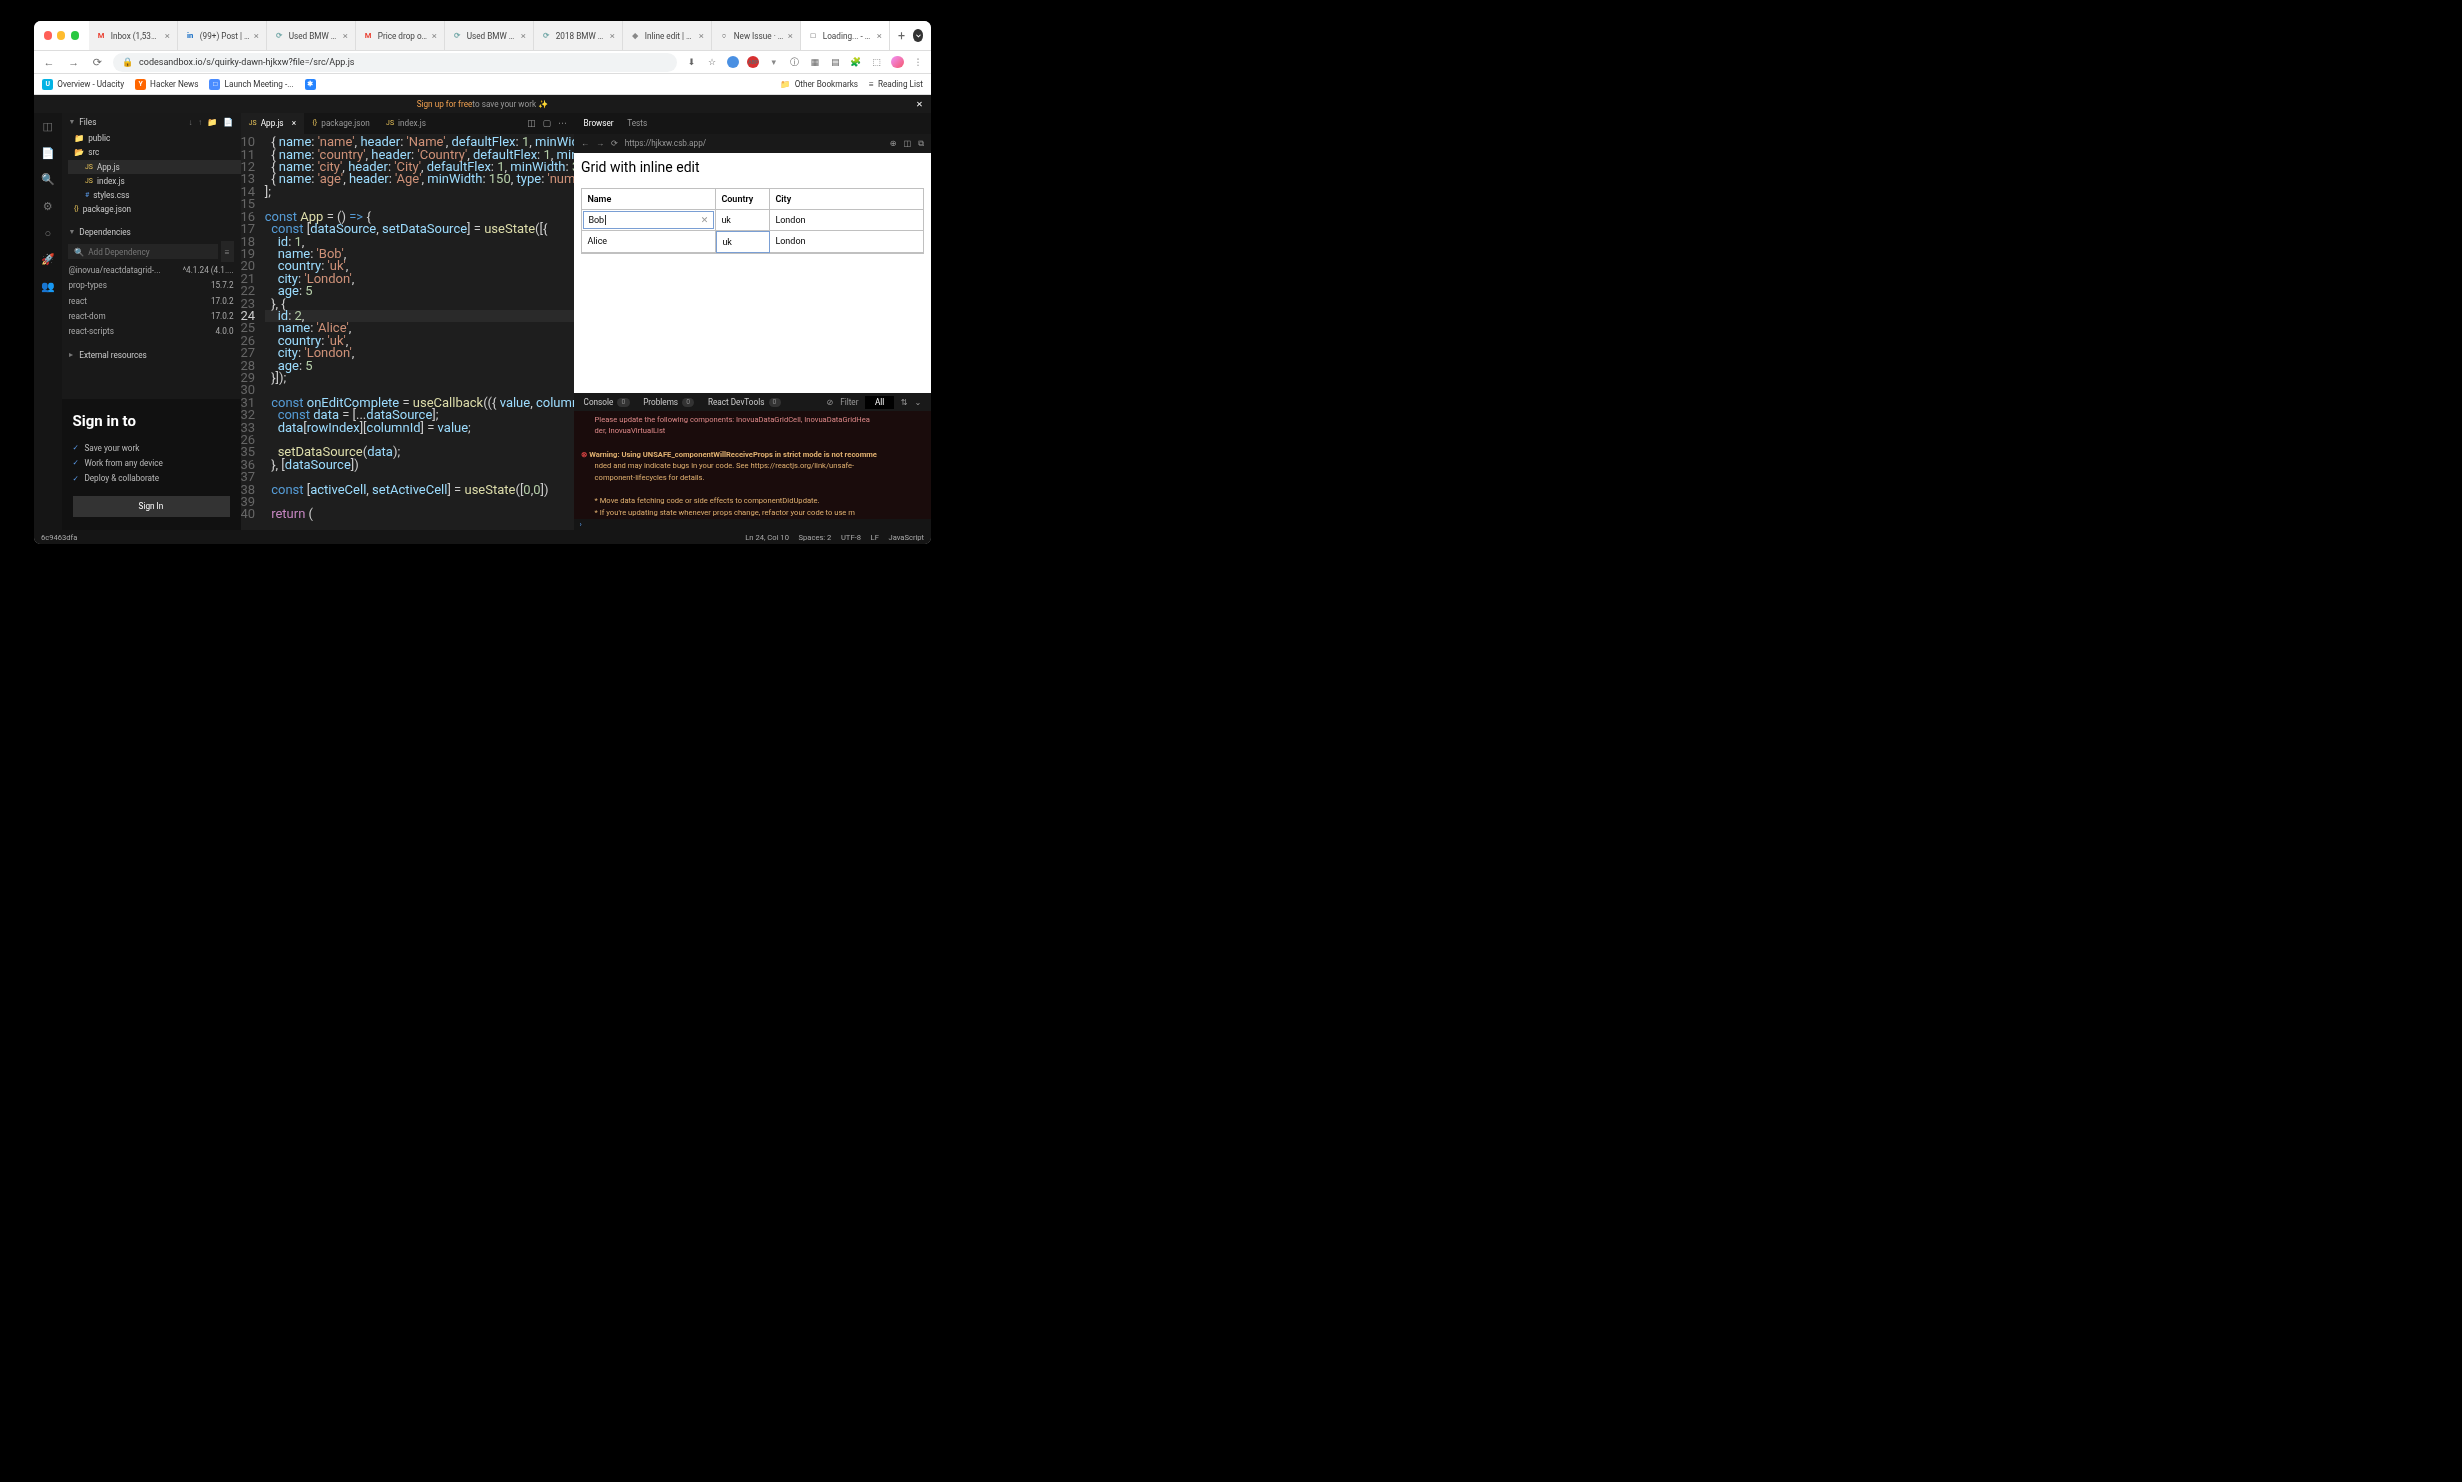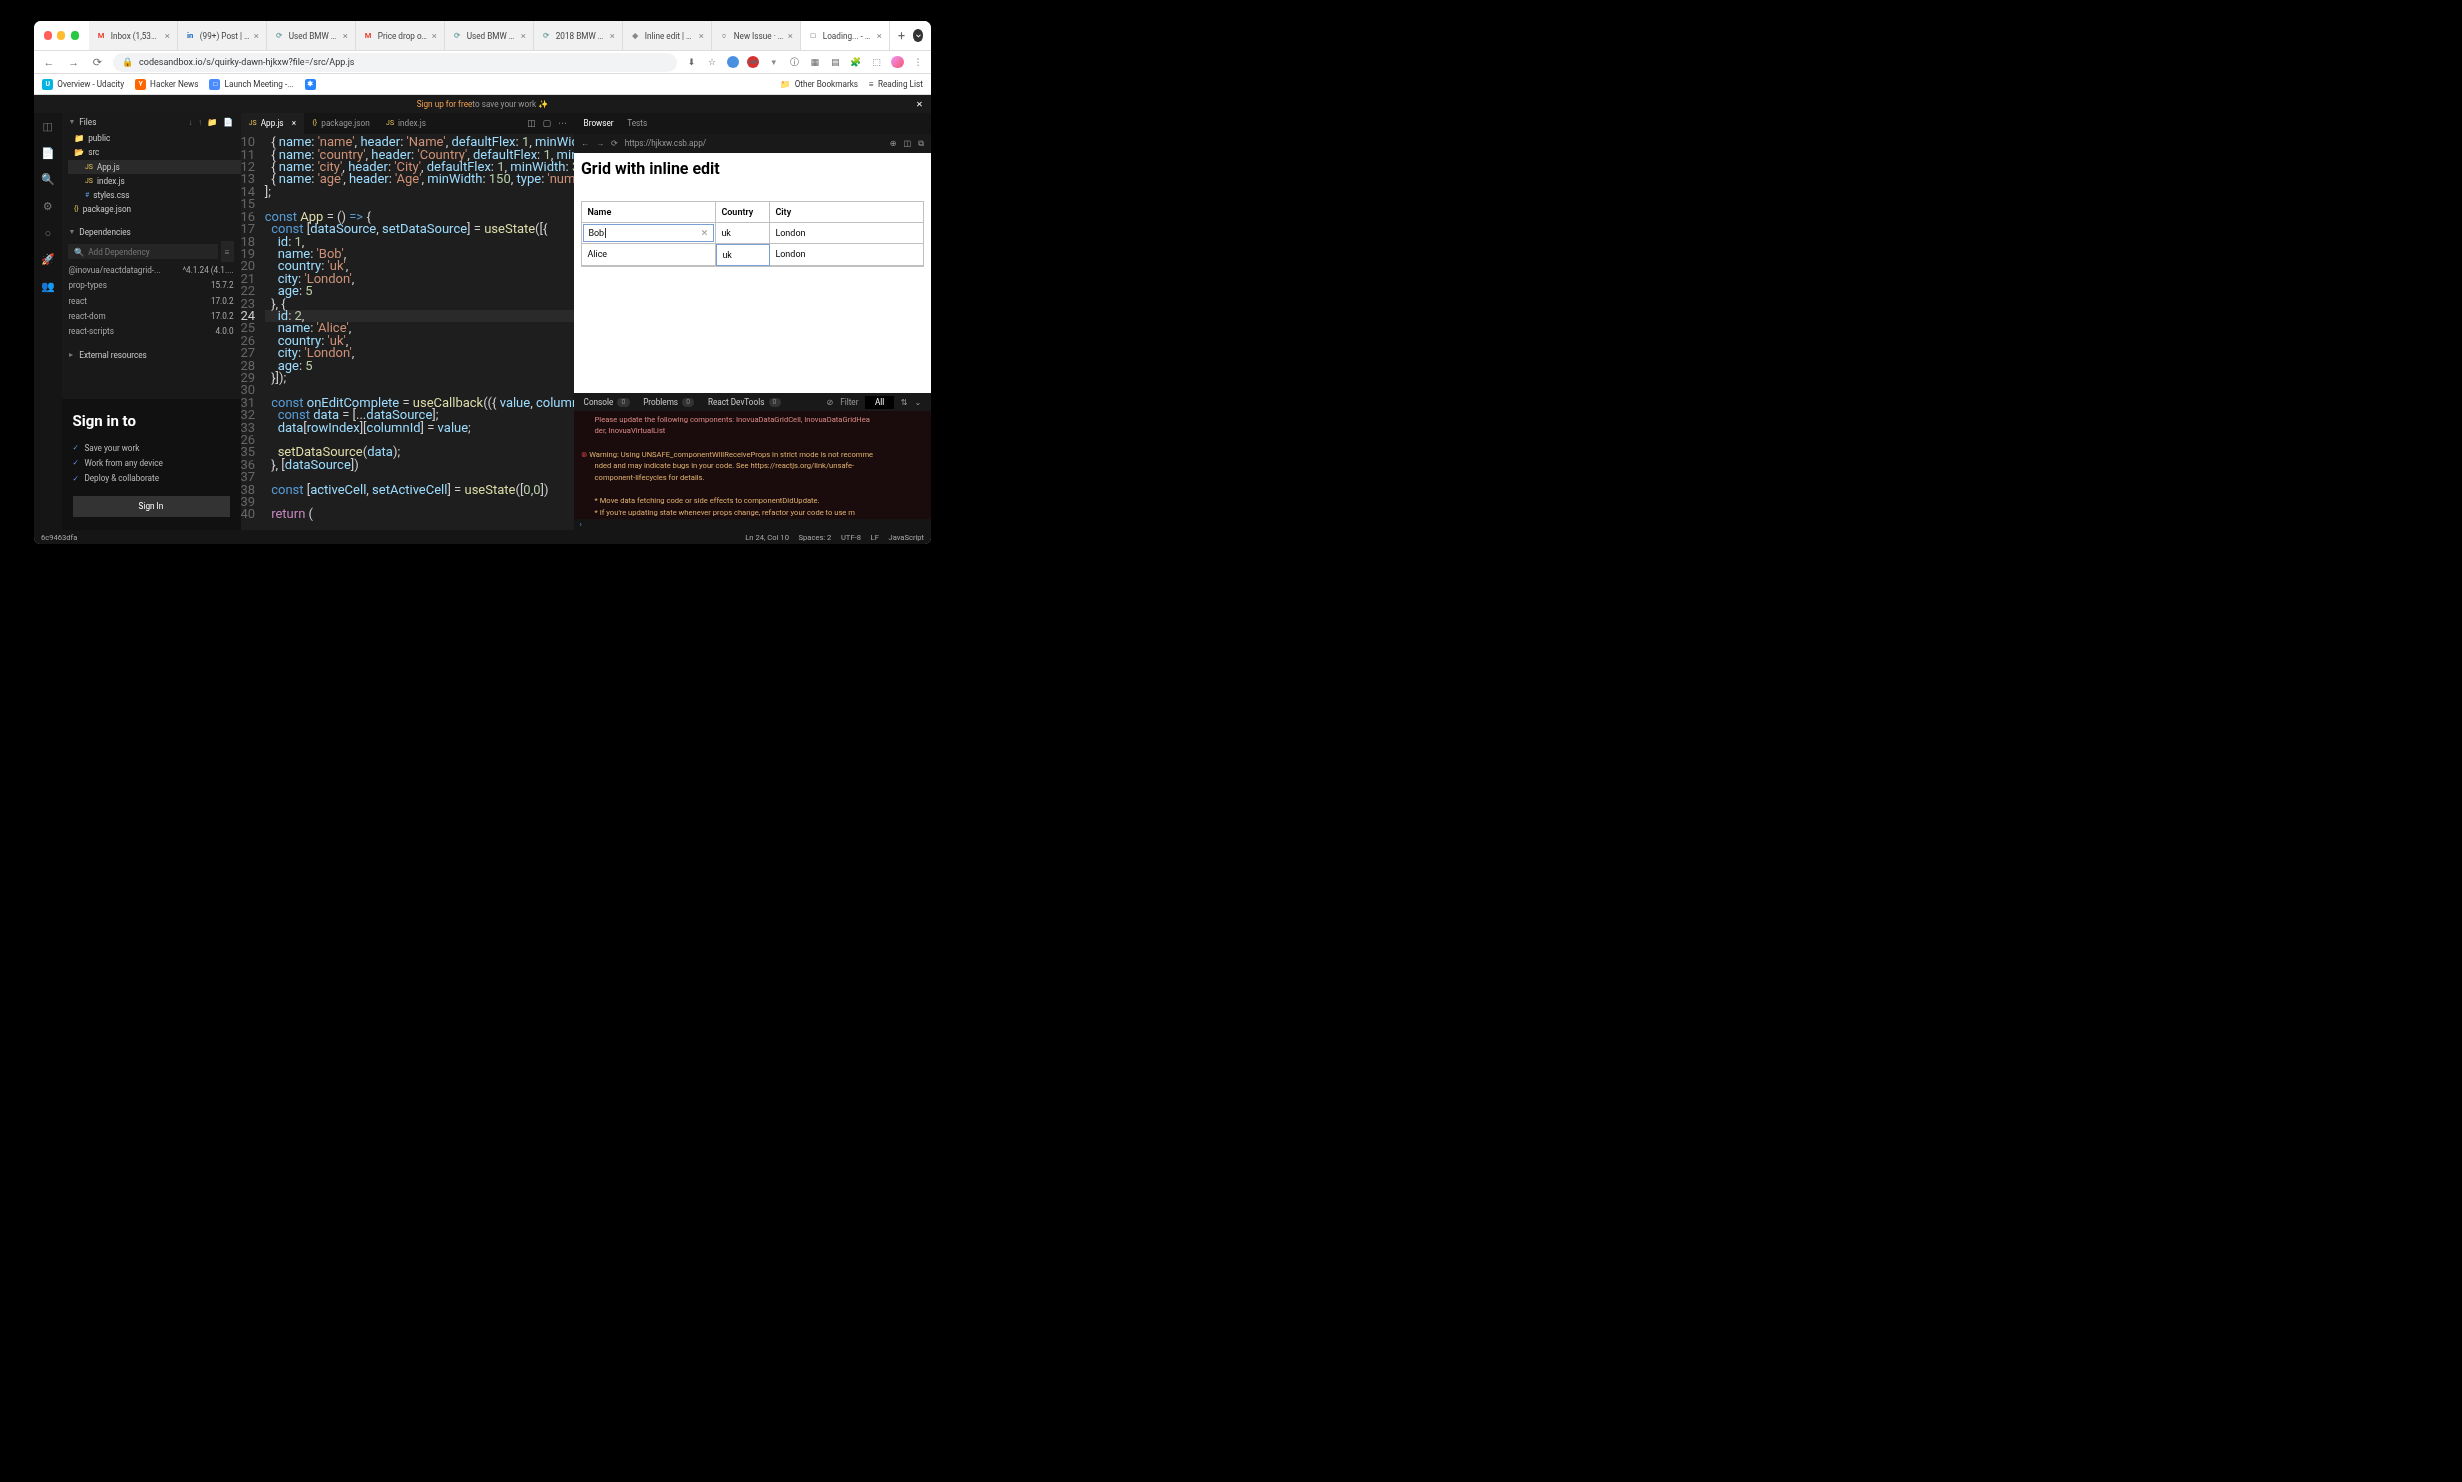--- a/index.html
+++ b/index.html
@@ -71,21 +71,21 @@
 .tok-str{color:#ce9178}
 .tok-num{color:#b5cea8}
 .tok-fn{color:#dcdcaa}
 .tok-var{color:#9cdcfe}
 .right-pane{width:357px;display:flex;flex-direction:column;background:#151515}
 .preview-tabs{height:20.6px;display:flex;align-items:center;gap:13.7px;padding:0 9.6px;color:#999;font-size:8.2px}
 .preview-tabs .active{color:#fff}
 .preview-urlbar{height:19px;display:flex;align-items:center;gap:6.9px;padding:0 6.9px;color:#999;font-size:8.2px;background:#191919}
 .preview-url{flex:1}
 .preview-body{flex:1;background:#fff;color:#000;padding:6.9px;overflow:auto}
-.grid-title{font-size:16px;font-weight:700;margin-bottom:23px}
+.grid-title{font-size:14px;font-weight:400;margin-bottom:13px}
 .grid{border:0.7px solid #c0c0c0;font-size:9px}
 .grid-row{display:flex}
 .grid-cell{border-right:0.7px solid #c0c0c0;border-bottom:0.7px solid #c0c0c0;padding:4.8px 5.5px}
 .grid-head .grid-cell{font-weight:600;background:#fff}
 .col-name{flex:0 0 134px}
 .col-country{flex:0 0 54px}
 .col-city{flex:1}
 .grid-cell:last-child{border-right:none}
 .cell-edit{border:1.4px solid #7a9fd4;display:flex;align-items:center;padding:2.7px 4.1px;justify-content:space-between}
 .cell-act{border:1.4px solid #7a9fd4}
@@ -464,21 +464,21 @@
               <span>Filter</span>
               <span style="background:#000;color:#fff;padding:1.4px 9.6px">All</span>
               <span>⇅</span>
               <span>⌄</span>
             </div>
           </div>
           <div class="console-body" id="conbody">
               <div class="con-line">Please update the following components: InovuaDataGridCell, InovuaDataGridHea</div>
               <div class="con-line">der, InovuaVirtualList</div>
               <div class="con-line">&nbsp;</div>
-              <div class="con-line" style="padding-left: 0px; color: rgb(224, 176, 112);"><span class="con-warn-icon">⊗</span> <span style="color:#e0b070">Warning: Using UNSAFE_componentWillReceiveProps in strict mode is not recomme</span></div>
+              <div class="con-line" style="padding-left: 0px; color: rgb(224, 176, 112); font-weight: bold;"><span class="con-warn-icon">⊗</span> <span style="color:#e0b070">Warning: Using UNSAFE_componentWillReceiveProps in strict mode is not recomme</span></div>
               <div class="con-line" style="color: rgb(224, 176, 112);">nded and may indicate bugs in your code. See https://reactjs.org/link/unsafe-</div>
               <div class="con-line" style="color: rgb(224, 176, 112);">component-lifecycles for details.</div>
               <div class="con-line" style="color: rgb(224, 176, 112);">&nbsp;</div>
               <div class="con-line" style="color: rgb(224, 176, 112);">* Move data fetching code or side effects to componentDidUpdate.</div>
               <div class="con-line" style="color: rgb(224, 176, 112);">* If you're updating state whenever props change, refactor your code to use m</div>
             </div>
           <div style="background:#151515;padding:1.4px 5.5px;color:#5a9ae8">›</div>
         </div>
       </div>
     </div>

